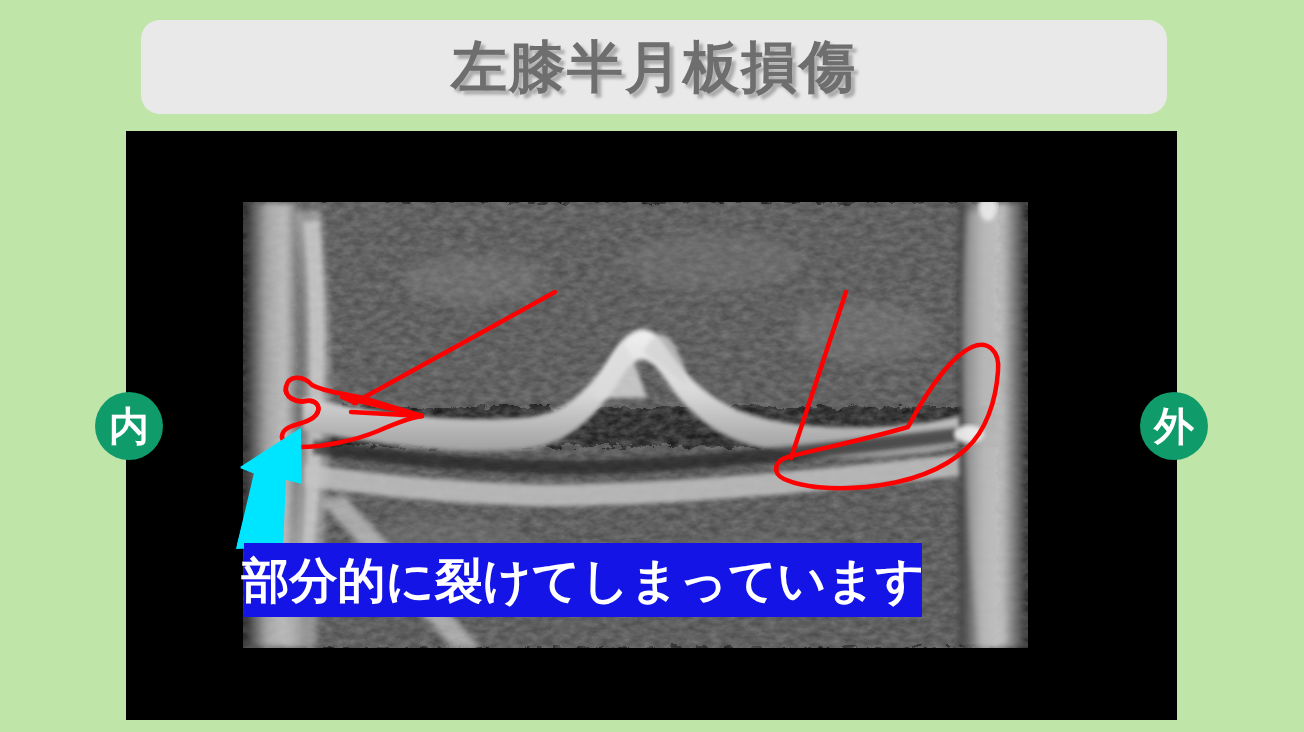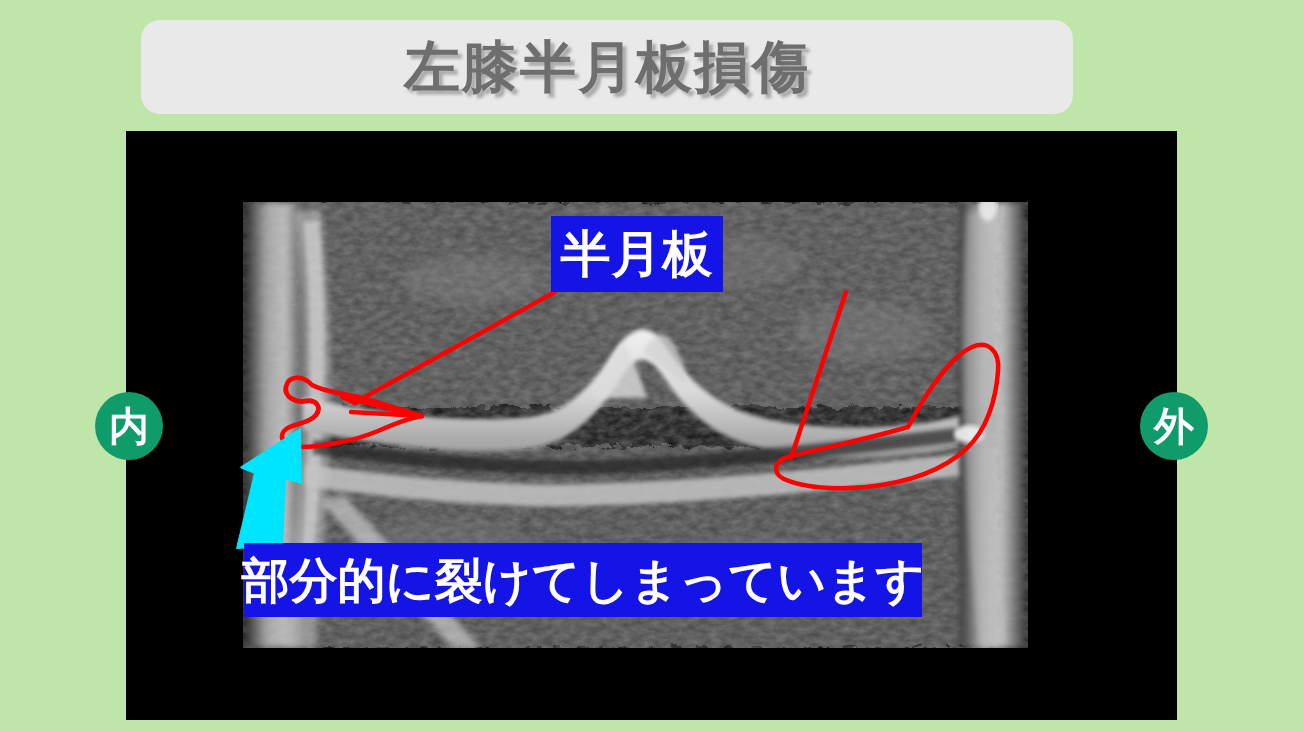--- a/index.html
+++ b/index.html
@@ -13,21 +13,21 @@
     font-family: "DejaVu Sans", "Liberation Sans", sans-serif;
     overflow: hidden;
     position: relative;
   }
 
   
   #title-bar {
     position: absolute;
     left: 141px;
     top: 20px;
-    width: 932px;
+    width: 1026px;
     height: 94px;
     background: #e9e9e9;
     border-radius: 19px;
     display: flex;
     align-items: center;
     justify-content: center;
   }
   #title-text {
     font-size: 56px;
     font-weight: bold;
@@ -272,23 +272,20 @@
       <path d="M 175 297
                L 114 337
                L 129 343
                L 111 414
                L 157 417
                L 160 349
                L 176 353 Z" fill="#00e5ff"></path>
     </g>
   </svg>
 
-  <div class="blue-box" id="meniscus-label" style="left:425px; top:85px; width:172px; height:76px;">
-    <span>半月板</span>
-  </div>
 
   <div class="blue-box" id="tear-caption" style="left:118px; top:412px; width:678px; height:74px;">
     <span>部分的に裂けてしまっています</span>
   </div>
 </div>
 
 <div class="side-badge" id="badge-medial">
   <span>内</span>
 </div>
 <div class="side-badge" id="badge-lateral">

